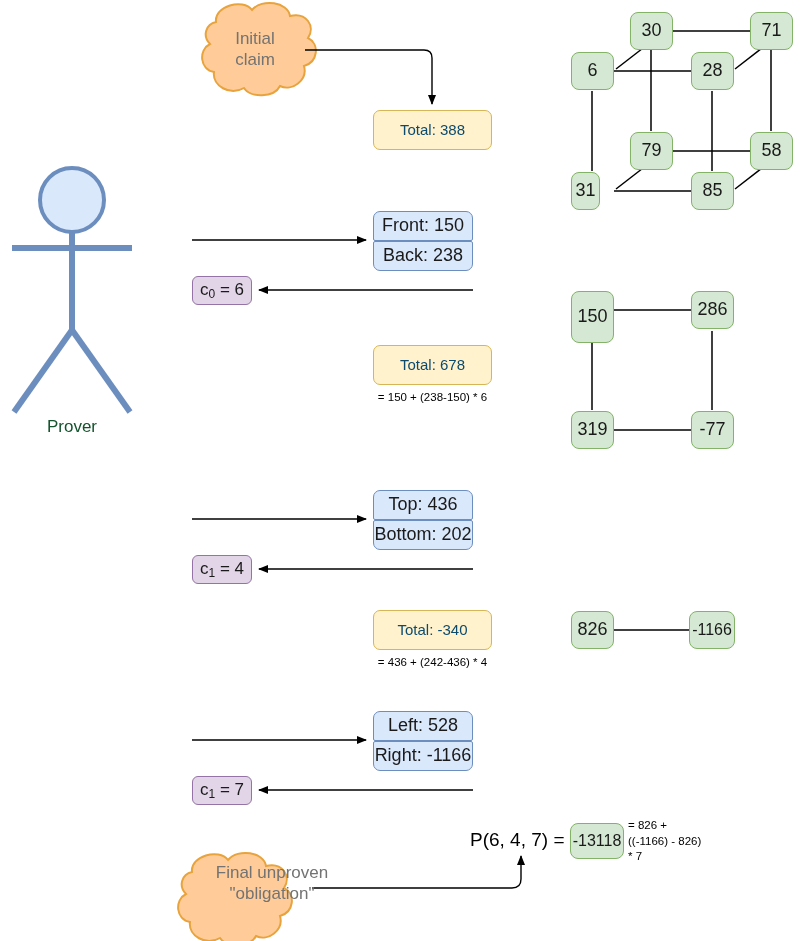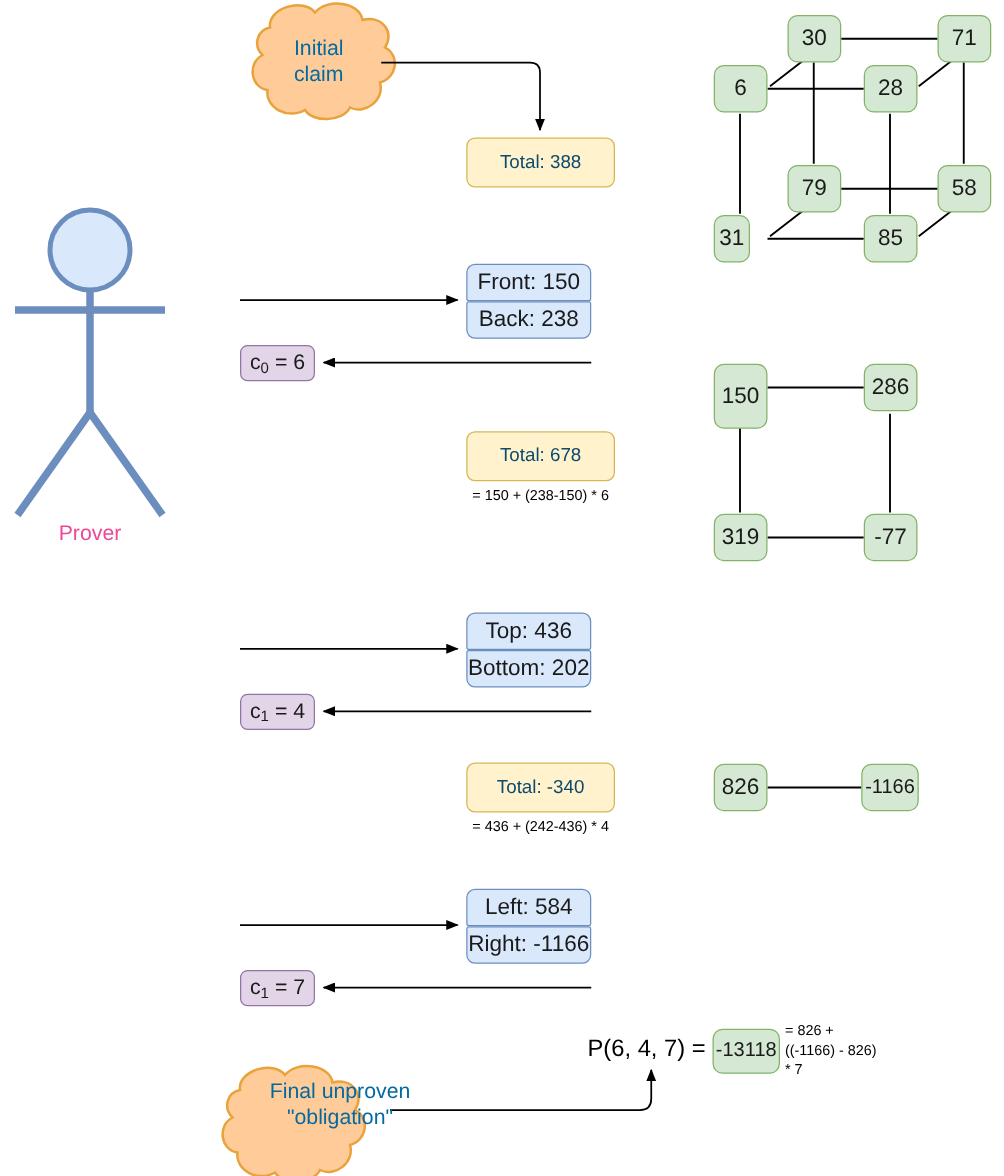--- a/index.html
+++ b/index.html
@@ -87,39 +87,39 @@
   
   .plain-label {
     position: absolute;
     font-size: 19px;
     color: #000;
     white-space: nowrap;
   }
   .figure-label {
     position: absolute;
     font-size: 17px;
-    color: #ec4899;
+    color: #14532d;
     white-space: nowrap;
     text-align: center;
   }
   .formula-note {
     position: absolute;
     font-size: 11.5px;
     color: #000;
     text-align: left;
     line-height: 1.35;
     white-space: pre-line;
   }
 
   
   .cloud-text {
     position: absolute;
     text-align: center;
     font-size: 17px;
-    color: #0369a1;
+    color: #737373;
     line-height: 1.25;
     pointer-events: none;
     z-index: 4;
   }
 
   svg.layer {
     position: absolute;
     left: 0; top: 0;
     width: 803px;
     height: 941px;
@@ -259,21 +259,21 @@
     <span>c</span><sub>0</sub>&nbsp;<span>= 6</span>
   </div>
 
   <div class="box claim-box top" style="left:373px; top:490px; width:100px; height:30px;">Top: 436</div>
   <div class="box claim-box bottom" style="left:373px; top:520px; width:100px; height:30px;">Bottom: 202</div>
 
   <div class="box chal-box" style="left:192px; top:555px; width:60px; height:29px;">
     <span>c</span><sub>1</sub>&nbsp;<span>= 4</span>
   </div>
 
-  <div class="box claim-box top" style="left:373px; top:711px; width:100px; height:30px;">Left: 584</div>
+  <div class="box claim-box top" style="left:373px; top:711px; width:100px; height:30px;">Left: 528</div>
   <div class="box claim-box bottom" style="left:373px; top:741px; width:100px; height:30px;">Right: -1166</div>
 
   <div class="box chal-box" style="left:192px; top:776px; width:60px; height:29px;">
     <span>c</span><sub>1</sub>&nbsp;<span>= 7</span>
   </div>
 
   <div class="plain-label" style="left:470px; top:829px;">P(6, 4, 7) =</div>
   <div class="box gnode small" style="left:570px; top:823px; width:54px; height:36px;">-13118</div>
   <div class="formula-note" style="left:628px; top:818px; width:104px;">= 826 +
 ((-1166) - 826)

